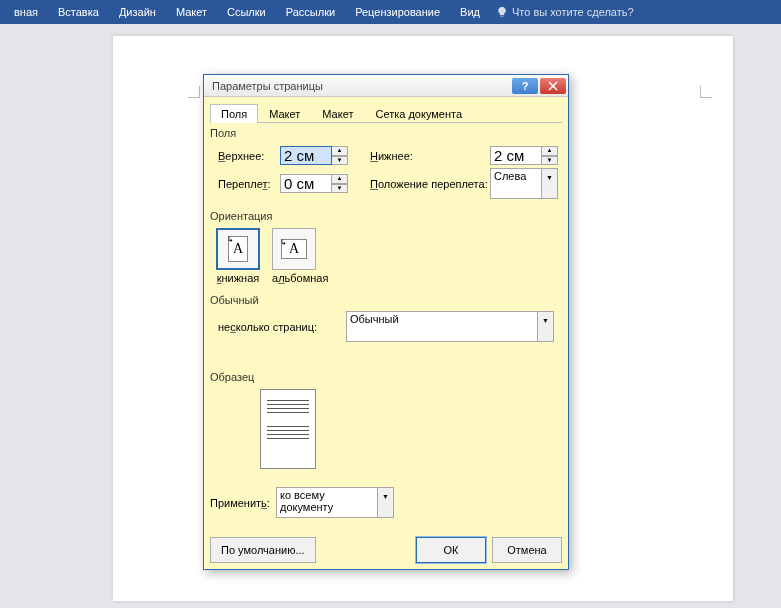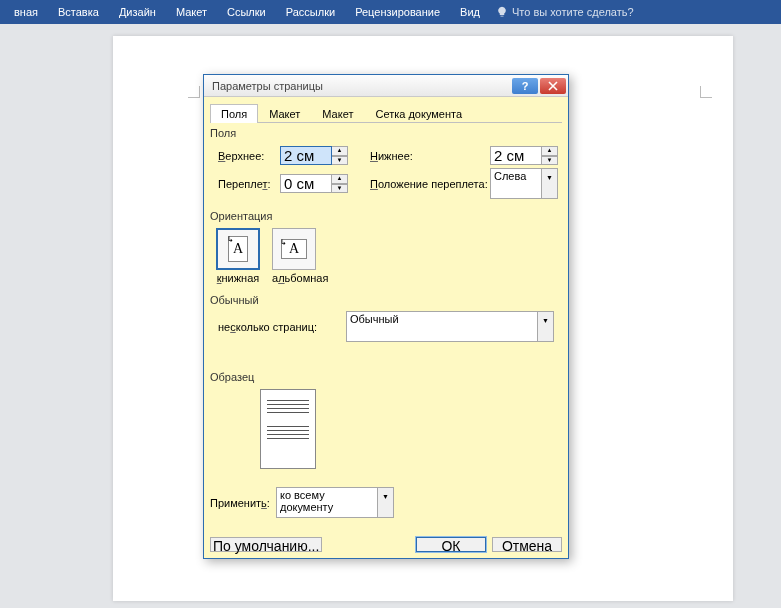--- a/index.html
+++ b/index.html
@@ -49,21 +49,21 @@
   .page-thumb { display:inline-block; border:1px solid #888; background:#fff; position:relative;}
   .page-thumb.portrait { width:20px; height:26px;}
   .page-thumb.landscape { width:26px; height:20px;}
   .page-thumb::before { content:"A"; position:absolute; inset:0; display:flex;align-items:center;justify-content:center; font-family:"Times New Roman",serif; font-size:14px; }
   .arrow-mark { position:absolute; top:-2px; left:-2px; font-size:8px;}
   
   .preview-box { width:56px; height:80px; border:1px solid #888; background:#fff; margin:6px 0 10px 50px; padding:10px 6px;}
   .pline { height:1px; background:#555; margin-bottom:3px;}
   
   .bottom-row { display:flex; align-items:center; gap:6px; padding:10px 0 0 0;}
-  .wbtn { min-width:70px; height:15px; border:1px solid #adadad; background:#f1f1f1; padding:0 2px; font-size:14px; cursor:pointer;}
+  .wbtn { min-width:70px; height:26px; border:1px solid #adadad; background:#f1f1f1; padding:0 10px; font-size:11px; cursor:pointer;}
   .wbtn.ok { border:1px solid #2b6cb0; outline:1px solid #8fbce6;}
   
   .u { text-decoration: underline; text-decoration-color: #666;}
 </style>
 </head>
 <body>
 
 <div class="ribbon">
   <div class="ribbon-tab">вная</div>
   <div class="ribbon-tab">Вставка</div>

